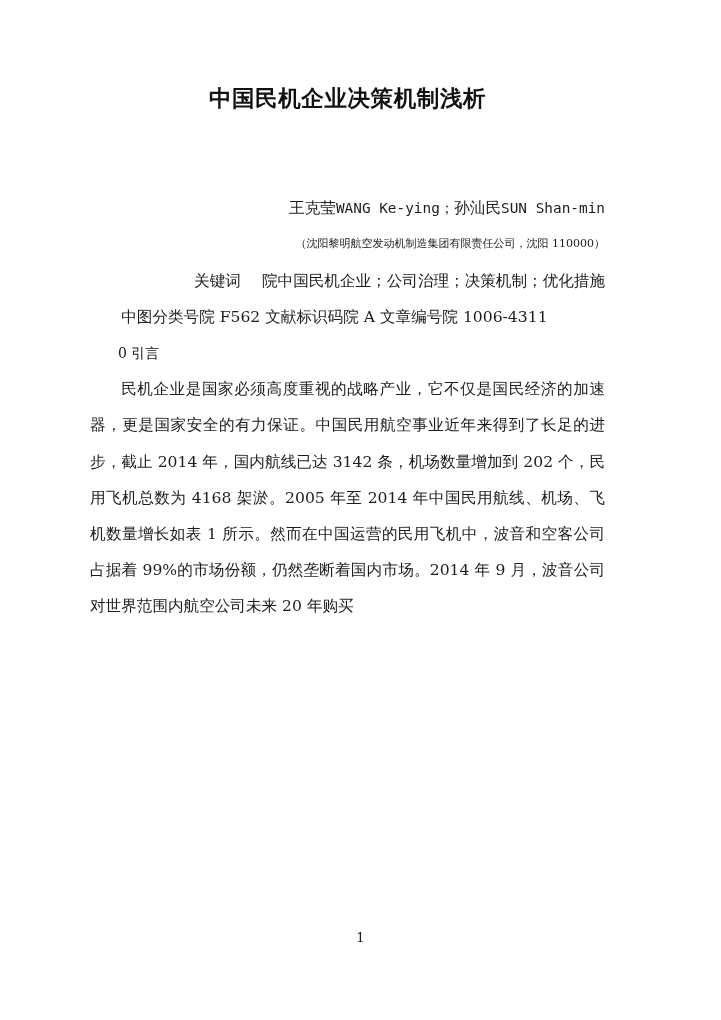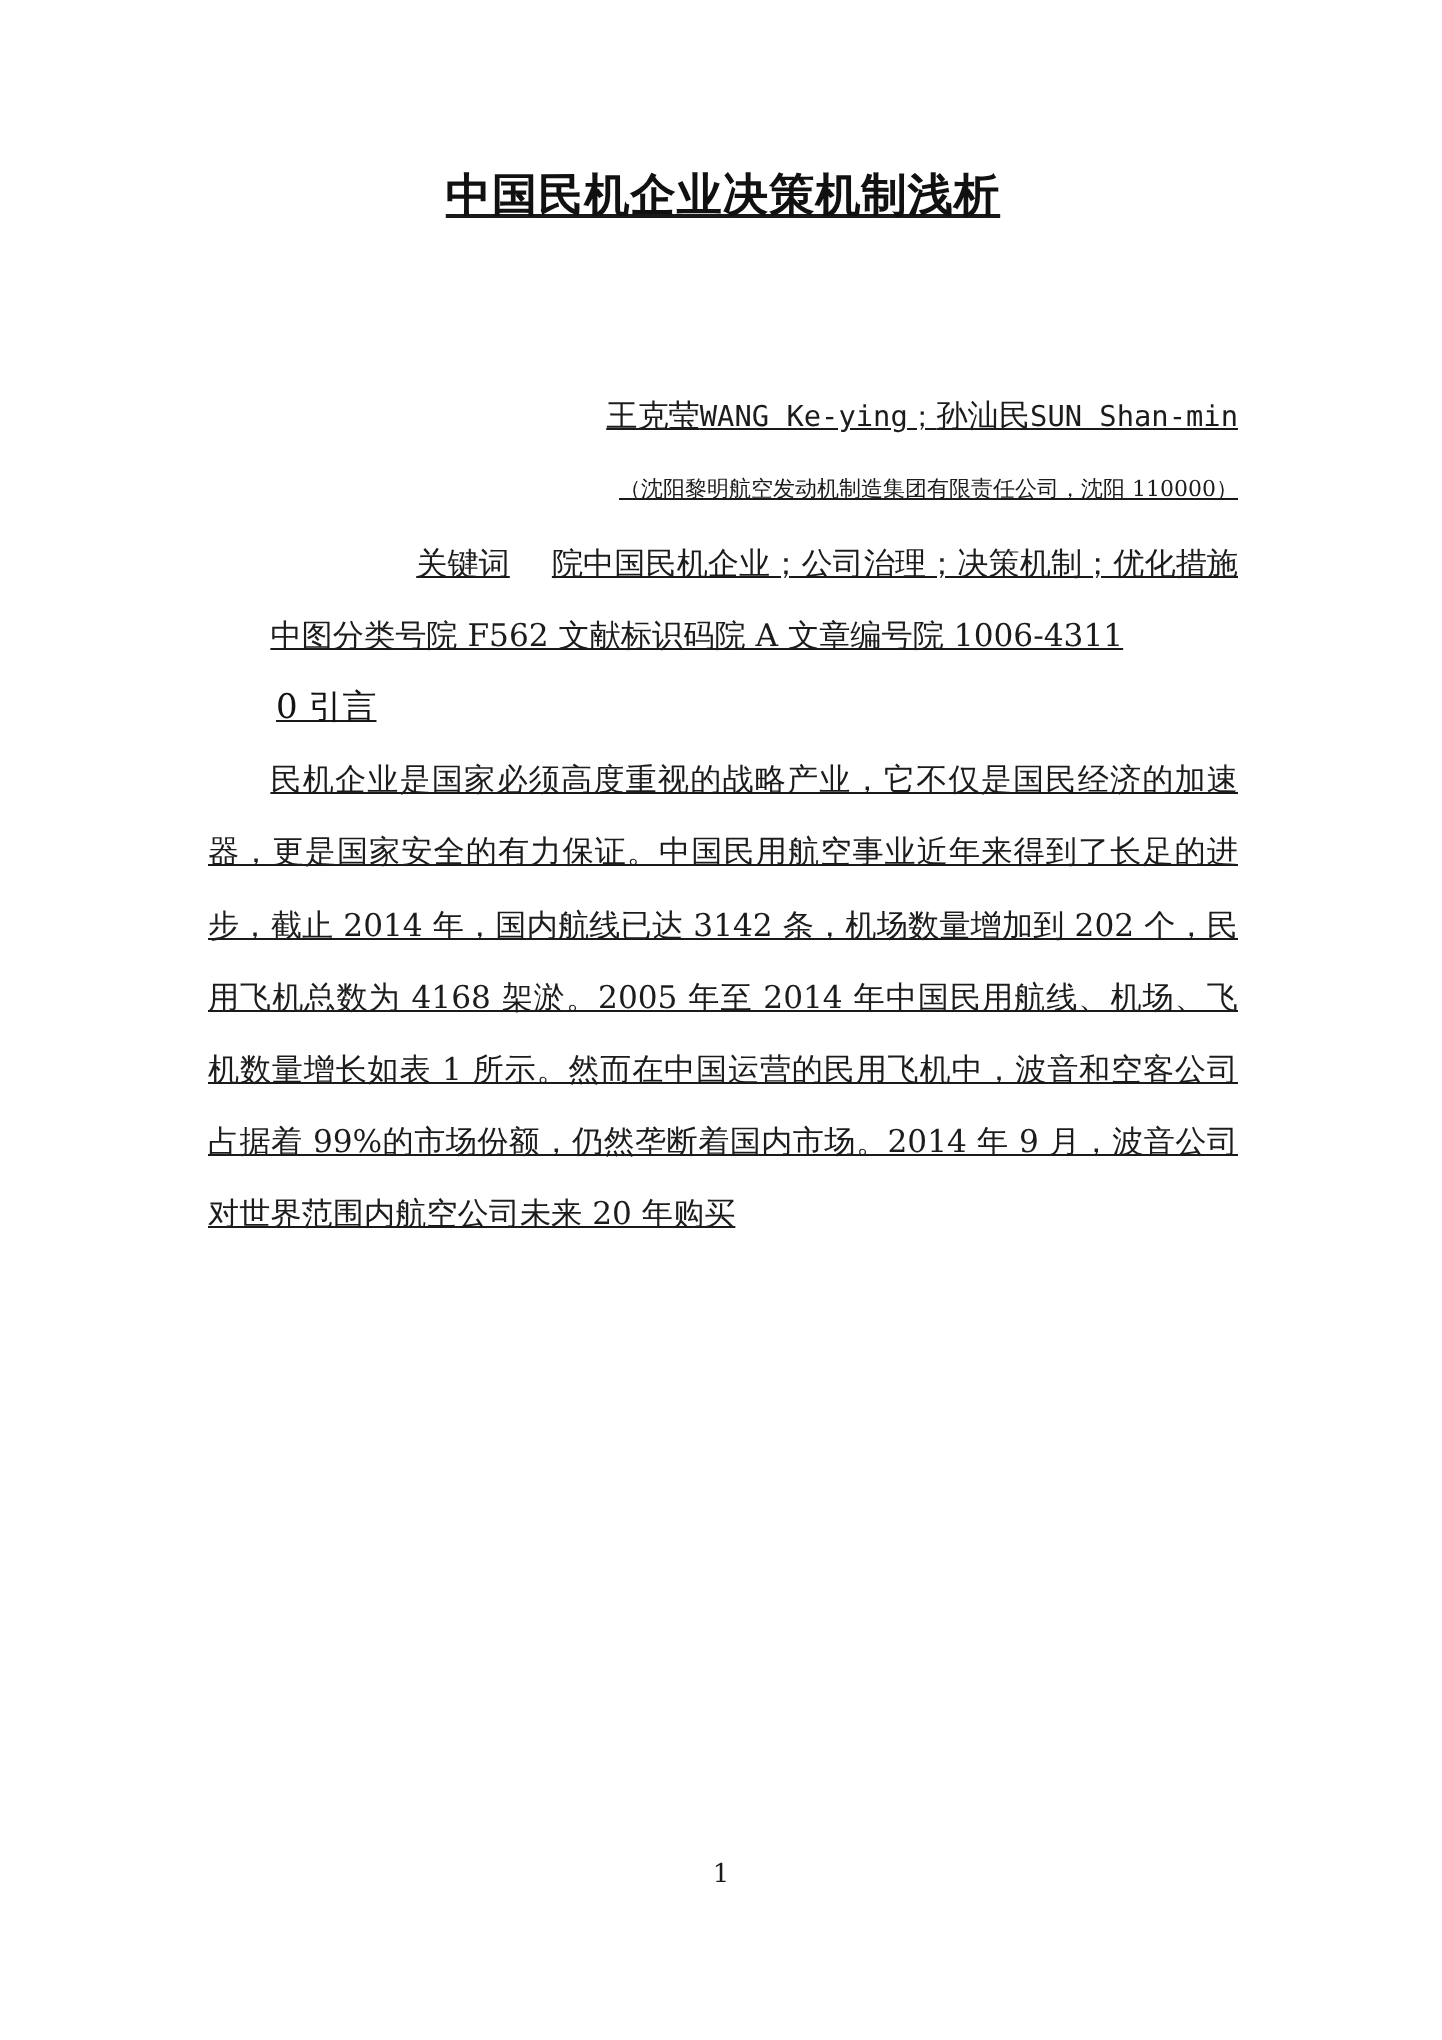--- a/index.html
+++ b/index.html
@@ -19,24 +19,23 @@
   .page {
     position: absolute;
     left: 0; top: 0;
     width: 721px;
     height: 1020px;
     background: #ffffff;
   }
 
   .content {
     position: absolute;
-    left: 104px;
+    left: 90px;
     top: 0;
     width: 515px;
-    text-decoration: underline;
   }
 
   
   .doc-title {
     font-family: "DejaVu Sans", "Liberation Sans", sans-serif;
     font-size: 22.5px;
     font-weight: bold;
     text-align: center;
     letter-spacing: 0.6px;
     margin: 0;
@@ -69,21 +68,21 @@
     letter-spacing: 0px;
   }
 
   .affil {
     font-size: 11px;
   }
 
   .kw-gap { display: inline-block; width: 1.35em; }
 
   .sec-heading {
-    font-size: 17px;
+    font-size: 14px;
     line-height: 36.2px;
     margin: 0;
     text-indent: 2em;
     color: #141414;
   }
 
   
   .page-number {
     position: absolute;
     left: 0;

